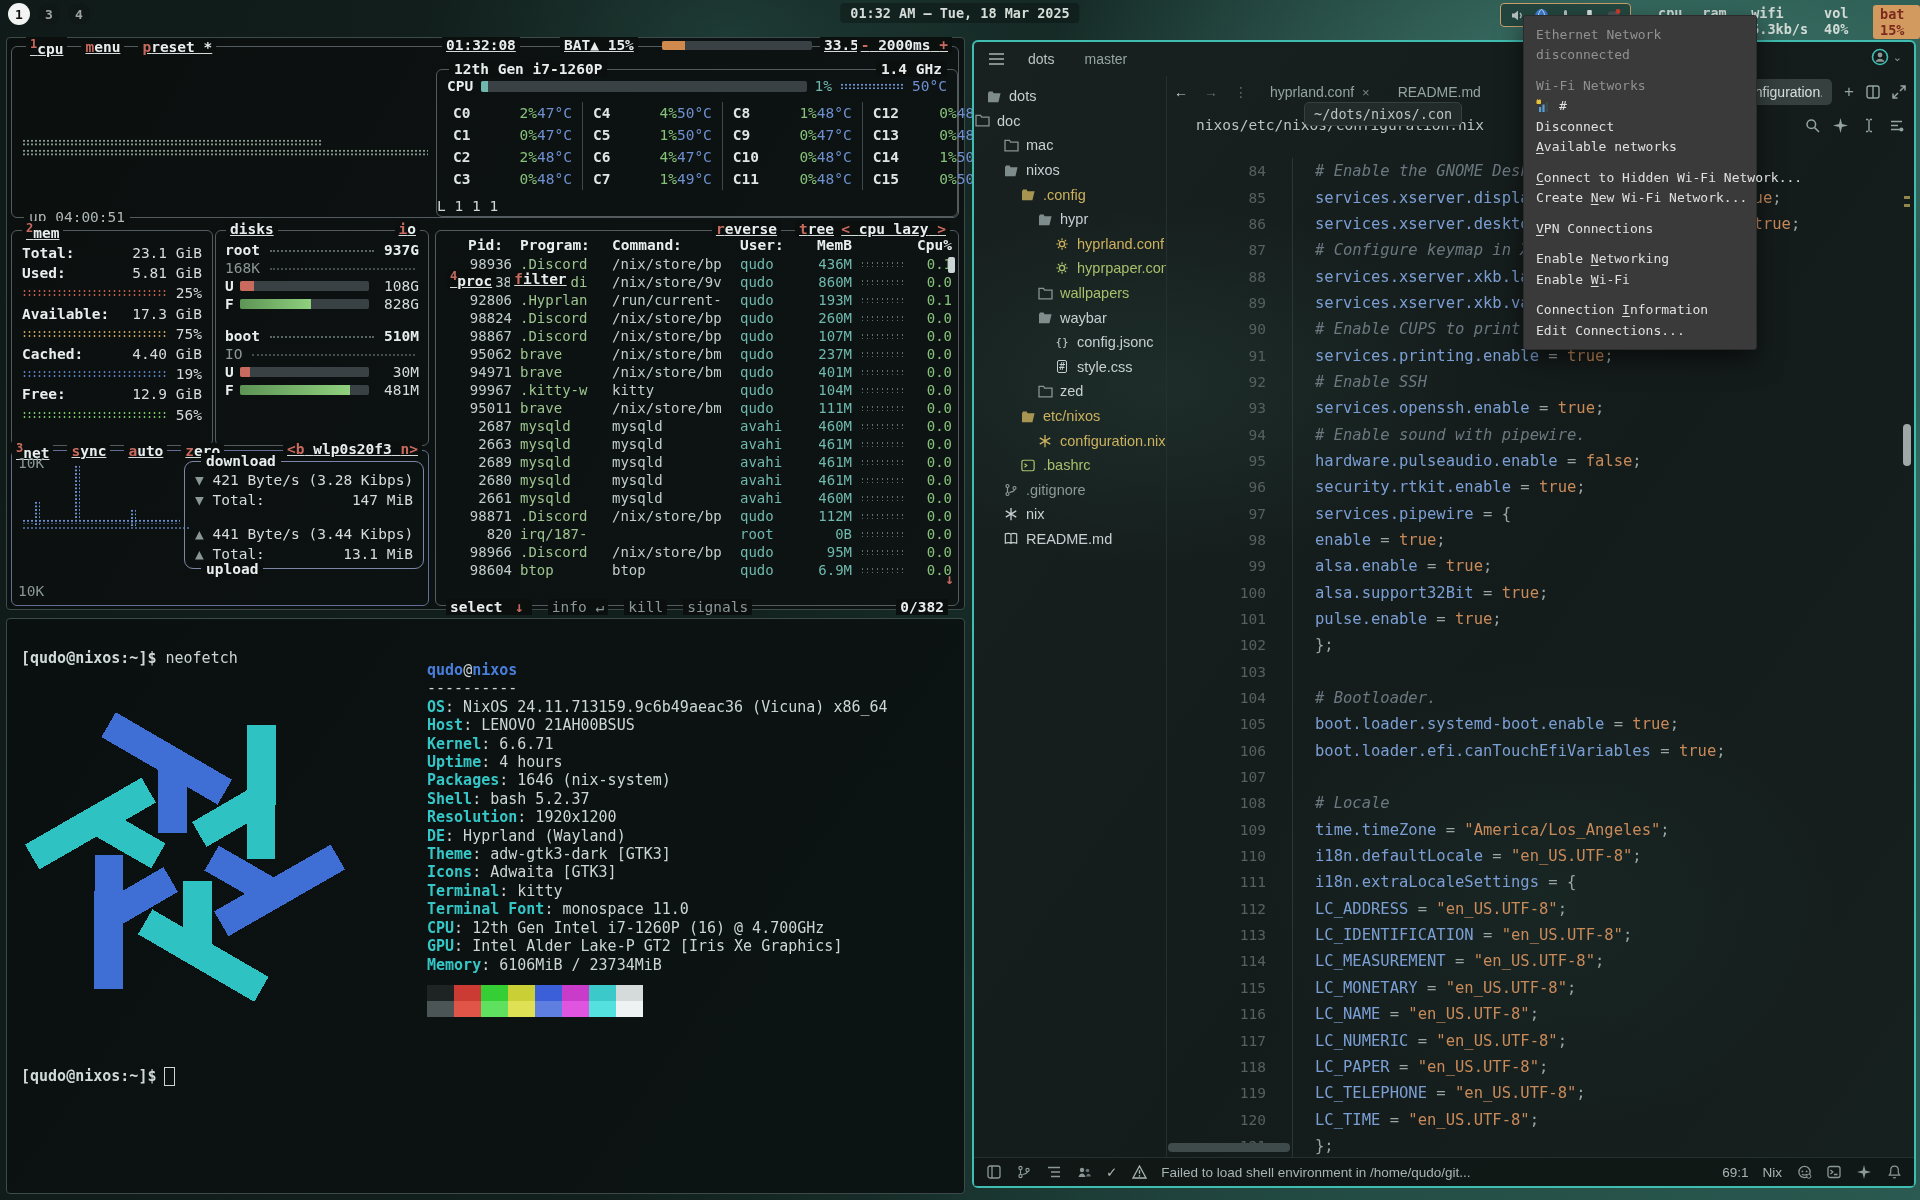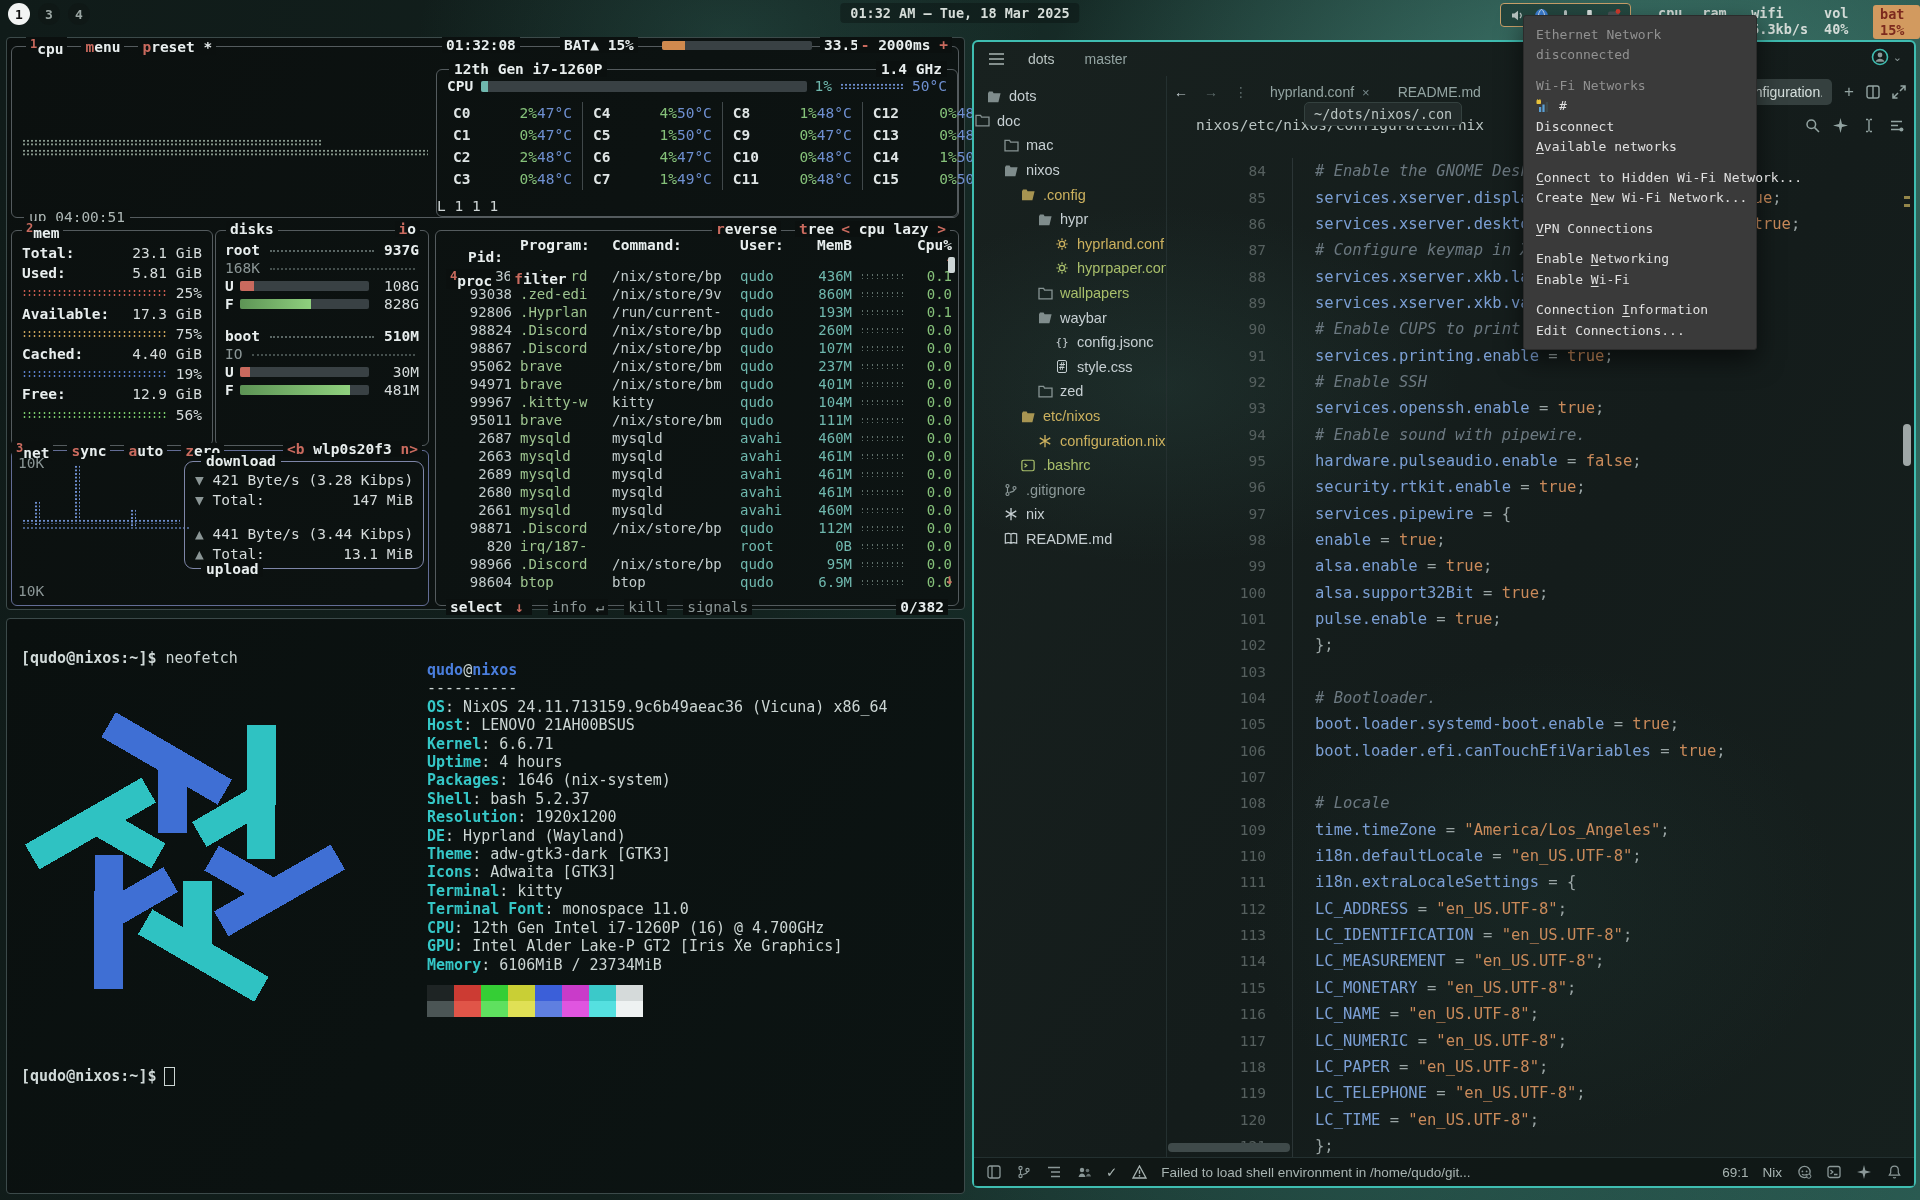--- a/index.html
+++ b/index.html
@@ -27,21 +27,21 @@
   #modules{position:absolute;left:1658px;top:5px;display:flex;gap:16px;font-weight:bold;color:#d3dbd7;}
   .mod-bat{background:#d29a5f;color:#7c2a1e;padding:1px 7px;border-radius:3px;}
 
   
   .win{position:absolute;border-radius:4px;box-sizing:border-box;}
 
   
   #btop{left:6px;top:37px;width:959px;height:573px;border:1px solid #3c4a4a;
      background:linear-gradient(120deg,#0b100f 0%,#0c1211 55%,#0d1413 100%);color:#d6dcdc;font-size:14.5px;}
   .panel{position:absolute;border:1px solid #545b5e;border-radius:6px;box-sizing:border-box;}
-  .ptitle{position:absolute;top:-10px;display:flex;gap:14px;align-items:center;font-weight:bold;}
+  .ptitle{position:absolute;top:-10px;display:flex;gap:14px;align-items:center;font-weight:bold;text-decoration:underline;}
   .ptitle>span{background:#0b100f;padding:0 4px;white-space:nowrap;}
   .red{color:#c96a5e;} .dim{color:#8b9696;} .grn{color:#86c27a;} .blu{color:#6e8fd0;}
   .tea{color:#6fb8ae;} .wht{color:#e8eeee;font-weight:bold;}
   sup.hot{color:#c96a5e;font-weight:bold;}
   #cpu-panel{left:4px;top:8px;width:948px;height:172px;}
   #cpu-box{position:absolute;left:424px;top:22px;width:520px;height:146px;border:1px solid #545b5e;border-radius:6px;}
   #cpu-box .bt{position:absolute;top:-9px;left:12px;background:#0b100f;padding:0 5px;font-weight:bold;color:#e8eeee;}
   #cpu-box .freq{position:absolute;top:-9px;right:10px;background:#0b100f;padding:0 5px;font-weight:bold;color:#e8eeee;}
   #cpu-row1{position:absolute;left:10px;top:8px;right:10px;display:flex;align-items:center;gap:8px;}
   .track{height:11px;background:#394144;border-radius:2px;position:relative;overflow:hidden;}
@@ -489,21 +489,21 @@
         <span id="btn-filter"><span class="red">f</span><span class="wht">ilter</span></span>
       </div>
       <div class="ptitle" style="right:120px;">
         <span id="btn-reverse"><span class="red">r</span><span class="wht">everse</span></span>
         <span id="btn-tree"><span class="red">t</span><span class="wht">ree</span></span>
       </div>
       <div class="ptitle" style="right:8px;">
         <span id="proc-selector"><span class="red">&lt;</span> <span class="wht">cpu lazy</span> <span class="red">&gt;</span></span>
       </div>
       <div id="proc-head">
-          <span style="text-align:right;padding-right:17px;margin-top:12px;">Pid:</span>
+          <span style="text-align:right;padding-right:17px;">Pid:</span>
           <span>Program:</span>
           <span>Command:</span>
           <span>User:</span>
           <span style="text-align:right;">MemB</span>
           <span></span>
           <span style="text-align:right;">Cpu%</span>
         </div>
       <div class="proc-rows" id="proc-rows">
           <div class="prow">
             <span class="pr-pid">98936</span>

